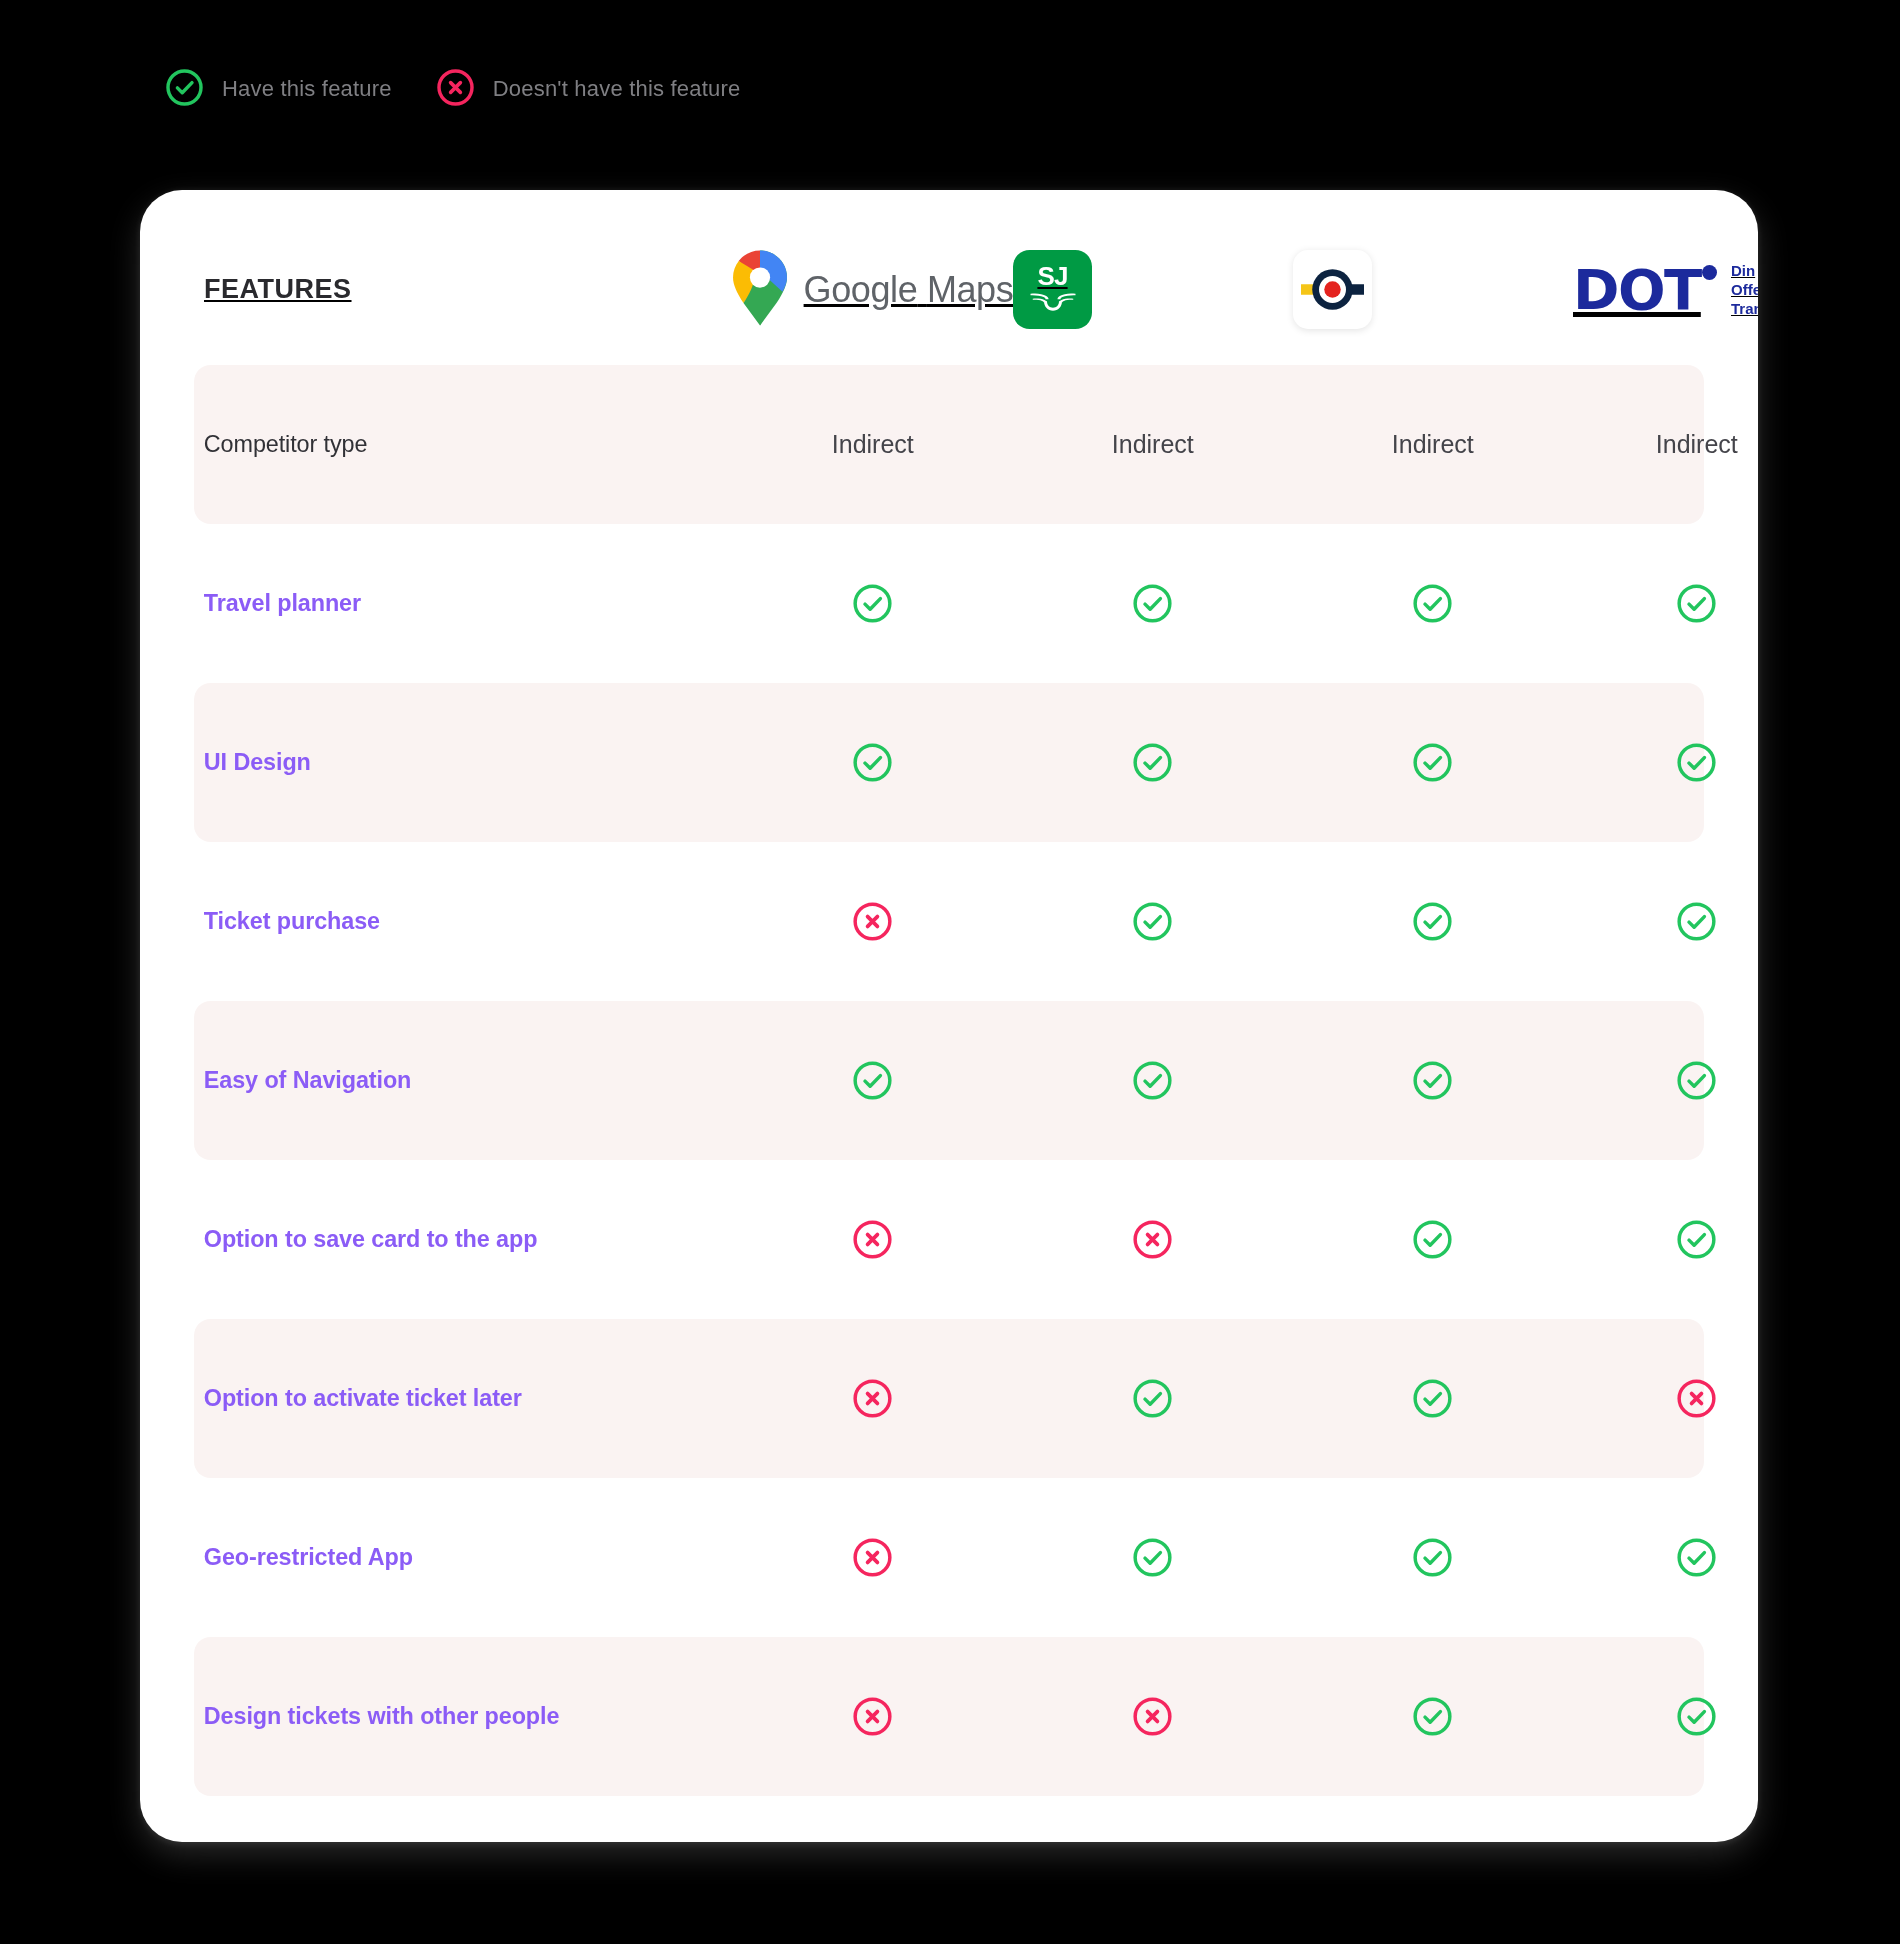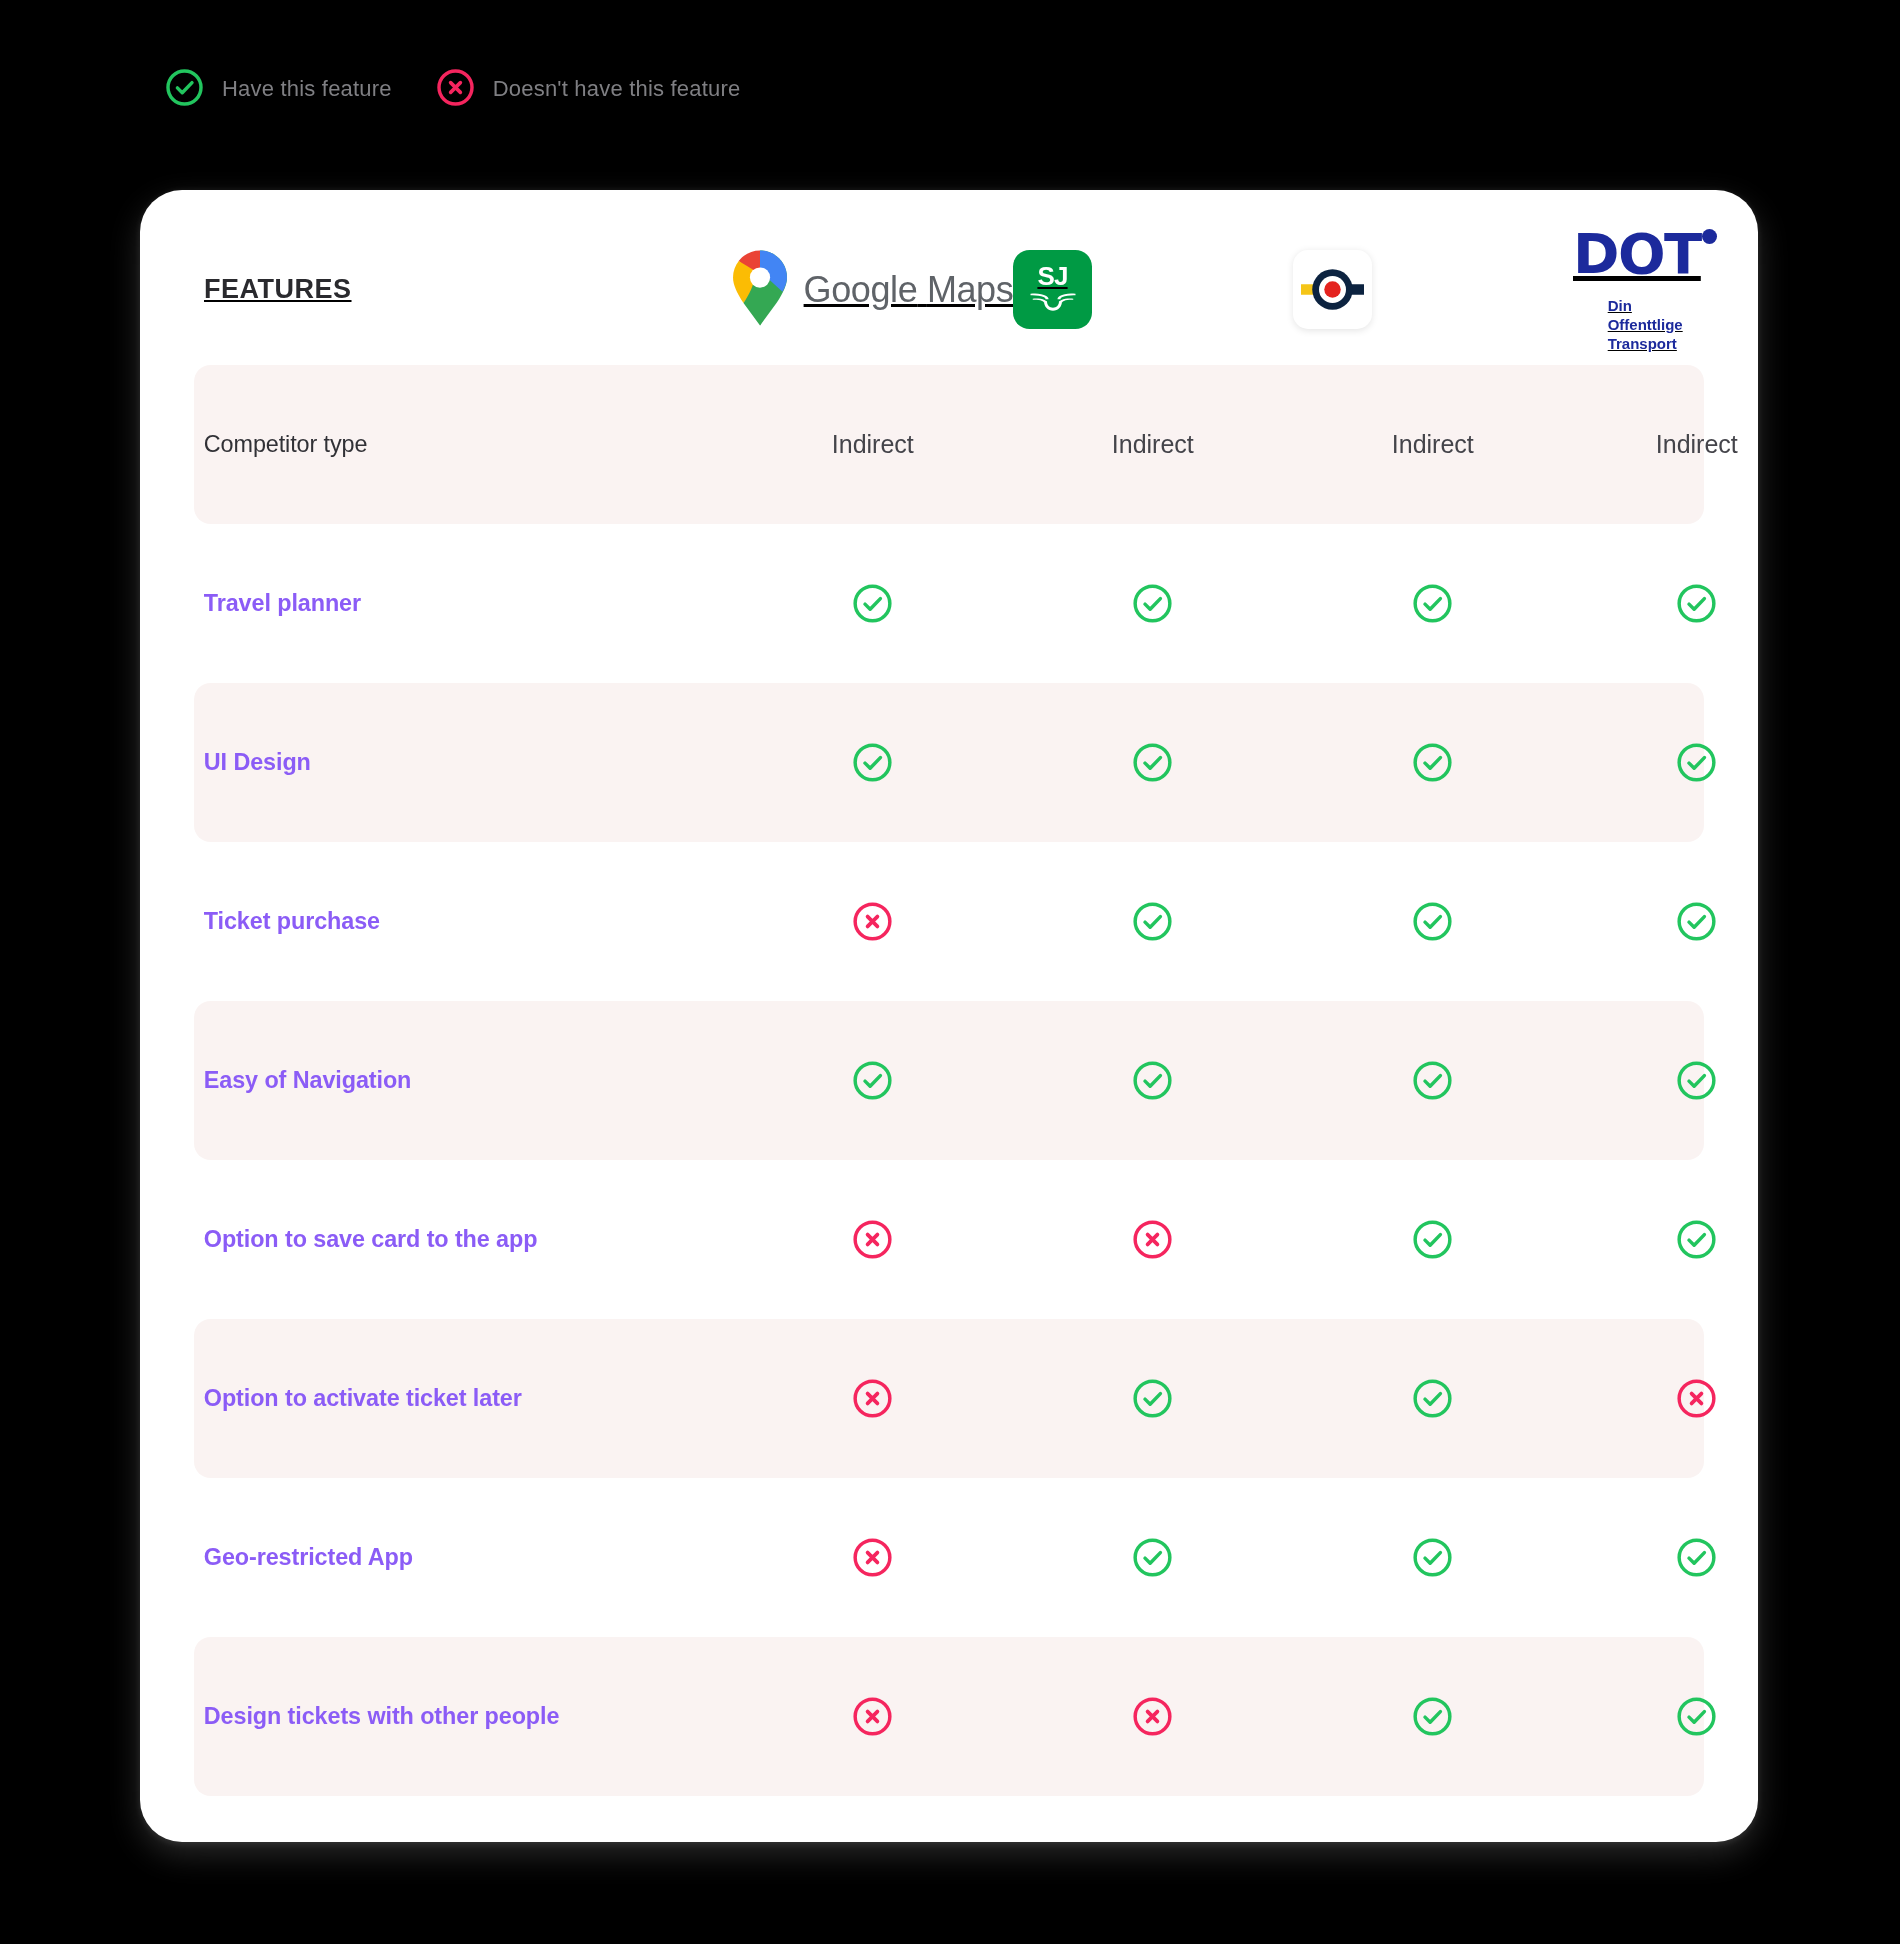--- a/index.html
+++ b/index.html
@@ -108,21 +108,21 @@
   .movia-tile {
     width: 79px; height: 79px;
     background: #ffffff;
     border-radius: 15px;
     box-shadow: 0 1.5px 7.6px rgba(0,0,0,0.10);
     position: relative;
     display: flex; align-items: center; justify-content: center;
   }
 
   
-  .dot-lockup { display: flex; align-items: center; gap: 13.6px; flex-direction: column; }
+  .dot-lockup { display: flex; align-items: center; gap: 13.6px; }
   .dot-word {
     font-size: 56px;
     font-weight: 800;
     color: #1c2a9c;
     letter-spacing: -1.5px;
     line-height: 1;
     position: relative;
     font-family: "DejaVu Sans", sans-serif;
   }
   .dot-superdot {

